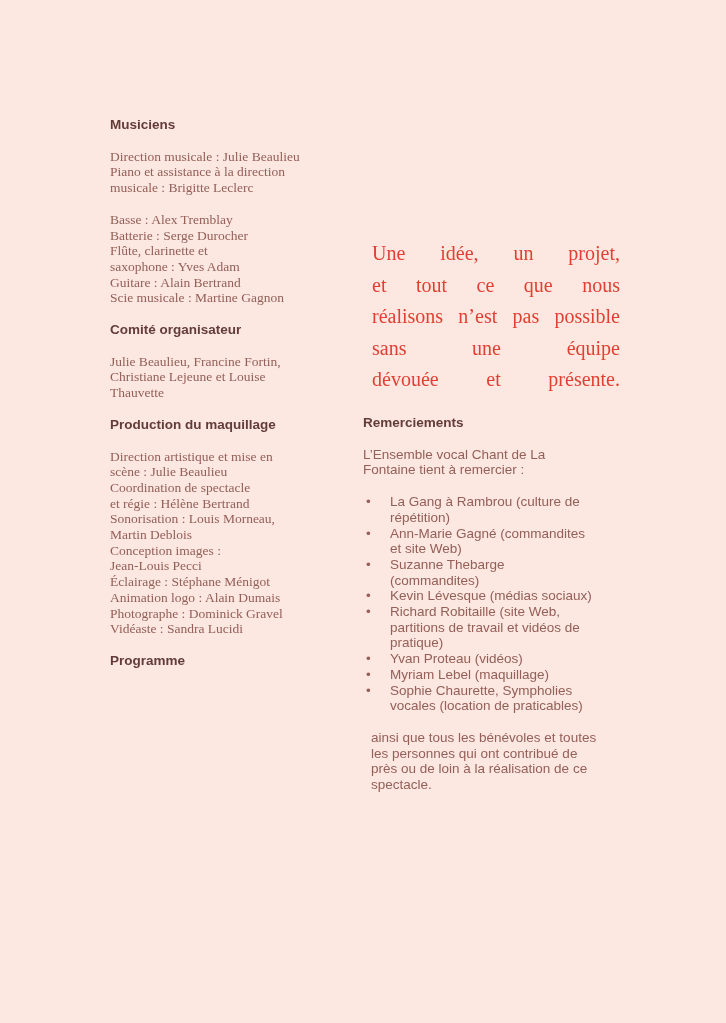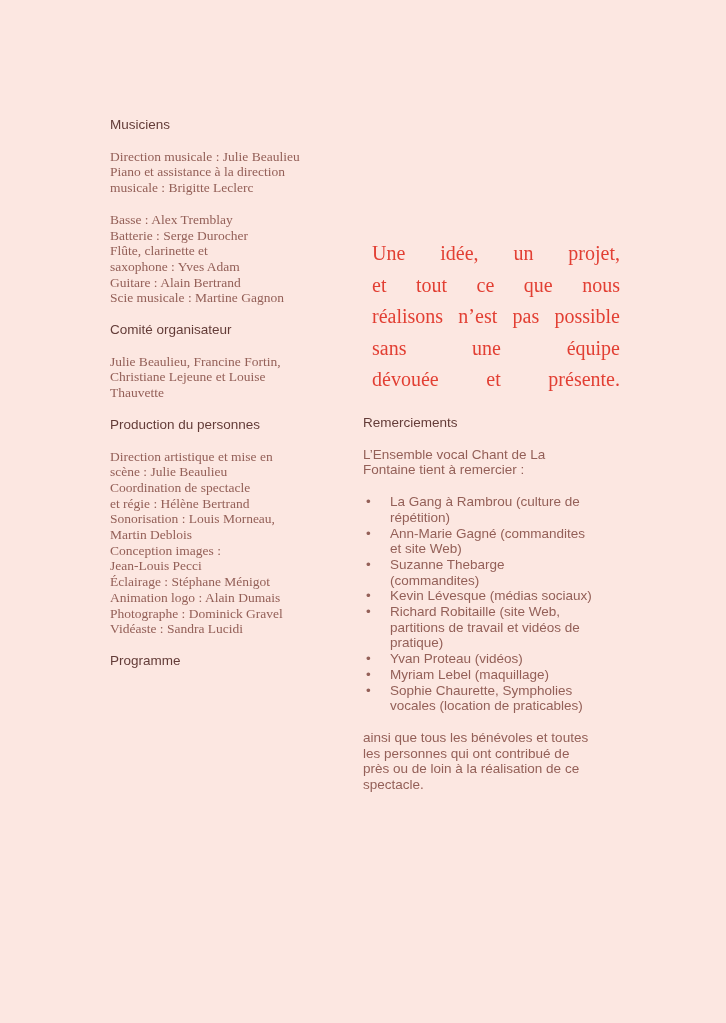--- a/index.html
+++ b/index.html
@@ -23,21 +23,21 @@
     width: 242px;
     font-size: 13.5px;
     line-height: 15.7px;
   }
   .credits-column section {
     margin: 0 0 14px 0;
   }
   .section-heading {
     font-size: 13.5px;
     line-height: 15.7px;
-    font-weight: normal;
+    font-weight: bold;
     color: #633c38;
     margin: 0 0 16px 0;
     white-space: pre-line;
   }
   .section-paragraph {
     margin: 0 0 16px 0;
     white-space: pre-line;
     font-family: Liberation Serif, serif;
   }
   .pull-quote {
@@ -75,21 +75,21 @@
     padding-left: 27px;
     white-space: pre-line;
   }
   .thanks-list li::before {
     content: "\2022";
     position: absolute;
     left: 3px;
     top: 0;
   }
   .outro {
-    margin: 0;
+    margin: 8px;
     white-space: pre-line;
   }
 </style>
 </head>
 <body>
 
 <div class="page">
 
   <div class="credits-column">
 
@@ -107,21 +107,21 @@
     </section>
 
     <section>
       <h3 class="section-heading">Comité organisateur</h3>
       <p class="section-paragraph">Julie Beaulieu, Francine Fortin,
 Christiane Lejeune et Louise
 Thauvette</p>
     </section>
 
     <section>
-      <h3 class="section-heading">Production du personnes</h3>
+      <h3 class="section-heading">Production du maquillage</h3>
       <p class="section-paragraph">Direction artistique et mise en
 scène : Julie Beaulieu
 Coordination de spectacle
 et régie : Hélène Bertrand
 Sonorisation : Louis Morneau,
 Martin Deblois
 Conception images :
 Jean-Louis Pecci
 Éclairage : Stéphane Ménigot
 Animation logo : Alain Dumais

